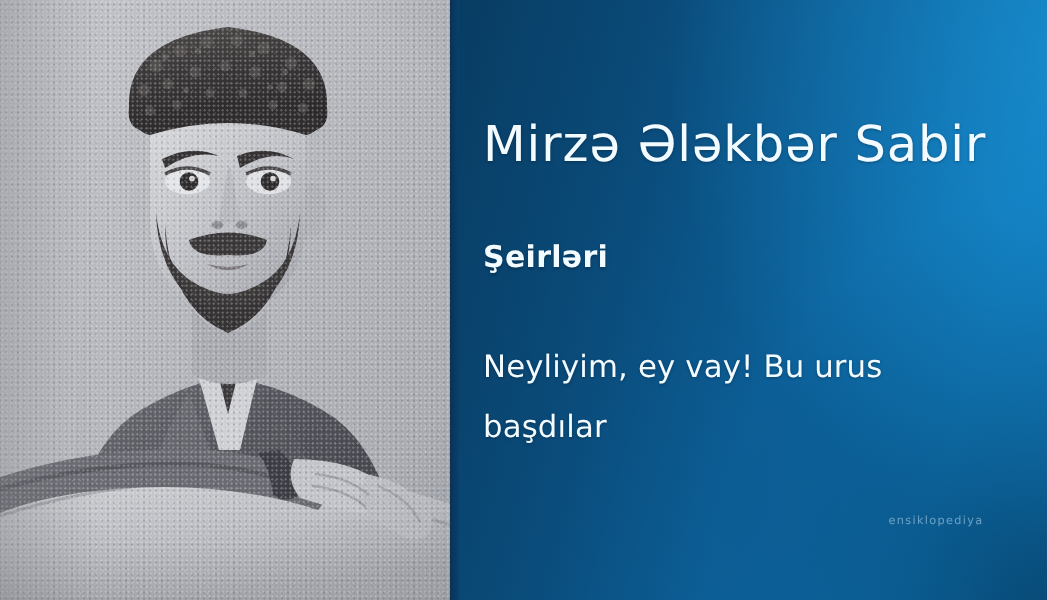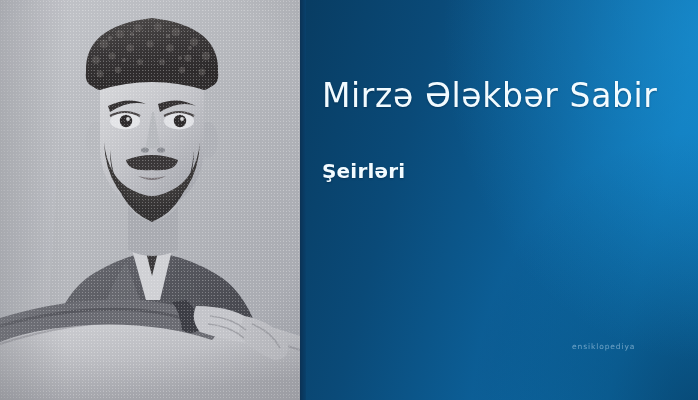--- a/index.html
+++ b/index.html
@@ -135,21 +135,21 @@
     text-align: right;
     text-shadow: 0 1px 2px rgba(0,20,40,.4);
   }
   #logo-tagline {
     display: block;
     margin-top: -2px;
     font-size: 7.5px;
     line-height: 9px;
     letter-spacing: .9px;
     color: rgba(205,232,250,.50);
-    text-align: left;
+    text-align: center;
     font-family: "DejaVu Sans", sans-serif;
   }
 </style>
 </head>
 <body>
 
 <div id="card">
 
   <div id="photo-panel">
     <svg id="portrait-svg" viewBox="0 0 300 400" preserveAspectRatio="xMidYMid slice">
@@ -286,19 +286,20 @@
     <div id="photo-vignette"></div>
   </div>
 
   <div id="blue-panel">
     <div id="panel-edge"></div>
 
     <div class="txt" id="title">Mirzə Ələkbər Sabir</div>
 
     <div class="txt" id="subtitle">Şeirləri</div>
 
+    <div class="txt" id="poem-title">Neyliyim, ey vay! Bu urus başdılar</div>
 
     <div id="logo">
       <span id="logo-tagline">ensiklopediya</span>
     </div>
   </div>
 
 </div>
 
 </body></html>

